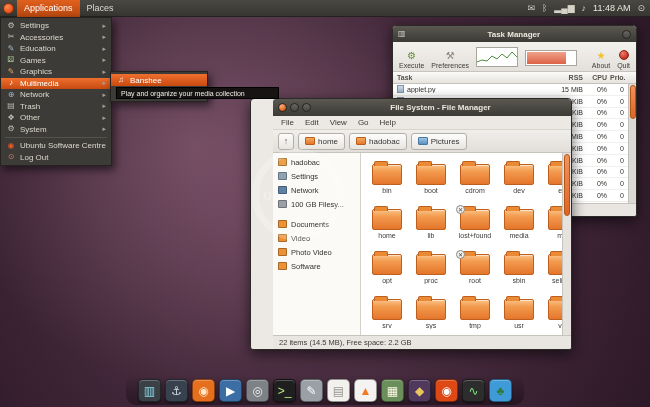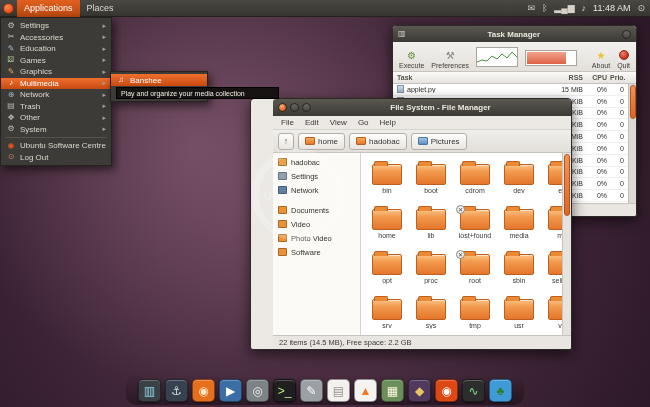--- a/index.html
+++ b/index.html
@@ -392,20 +392,24 @@
             <span>hadobac</span>
           </div>
           <div class="side-item">
             <span class="side-ic" style="background: rgb(143, 161, 179);"></span>
             <span>Settings</span>
           </div>
           <div class="side-item">
             <span class="side-ic" style="background: rgb(95, 129, 165);"></span>
             <span>Network</span>
           </div>
+          <div class="side-item">
+            <span class="side-ic" style="background: rgb(154, 160, 168);"></span>
+            <span>100 GB Filesy...</span>
+          </div>
         <div class="side-gap"></div>
           <div class="side-item">
             <span class="side-ic" style="background: rgb(236, 145, 54);"></span>
             <span>Documents</span>
           </div>
           <div class="side-item">
             <span class="side-ic" style="background: rgb(236, 145, 54);"></span>
             <span>Video</span>
           </div>
           <div class="side-item">

